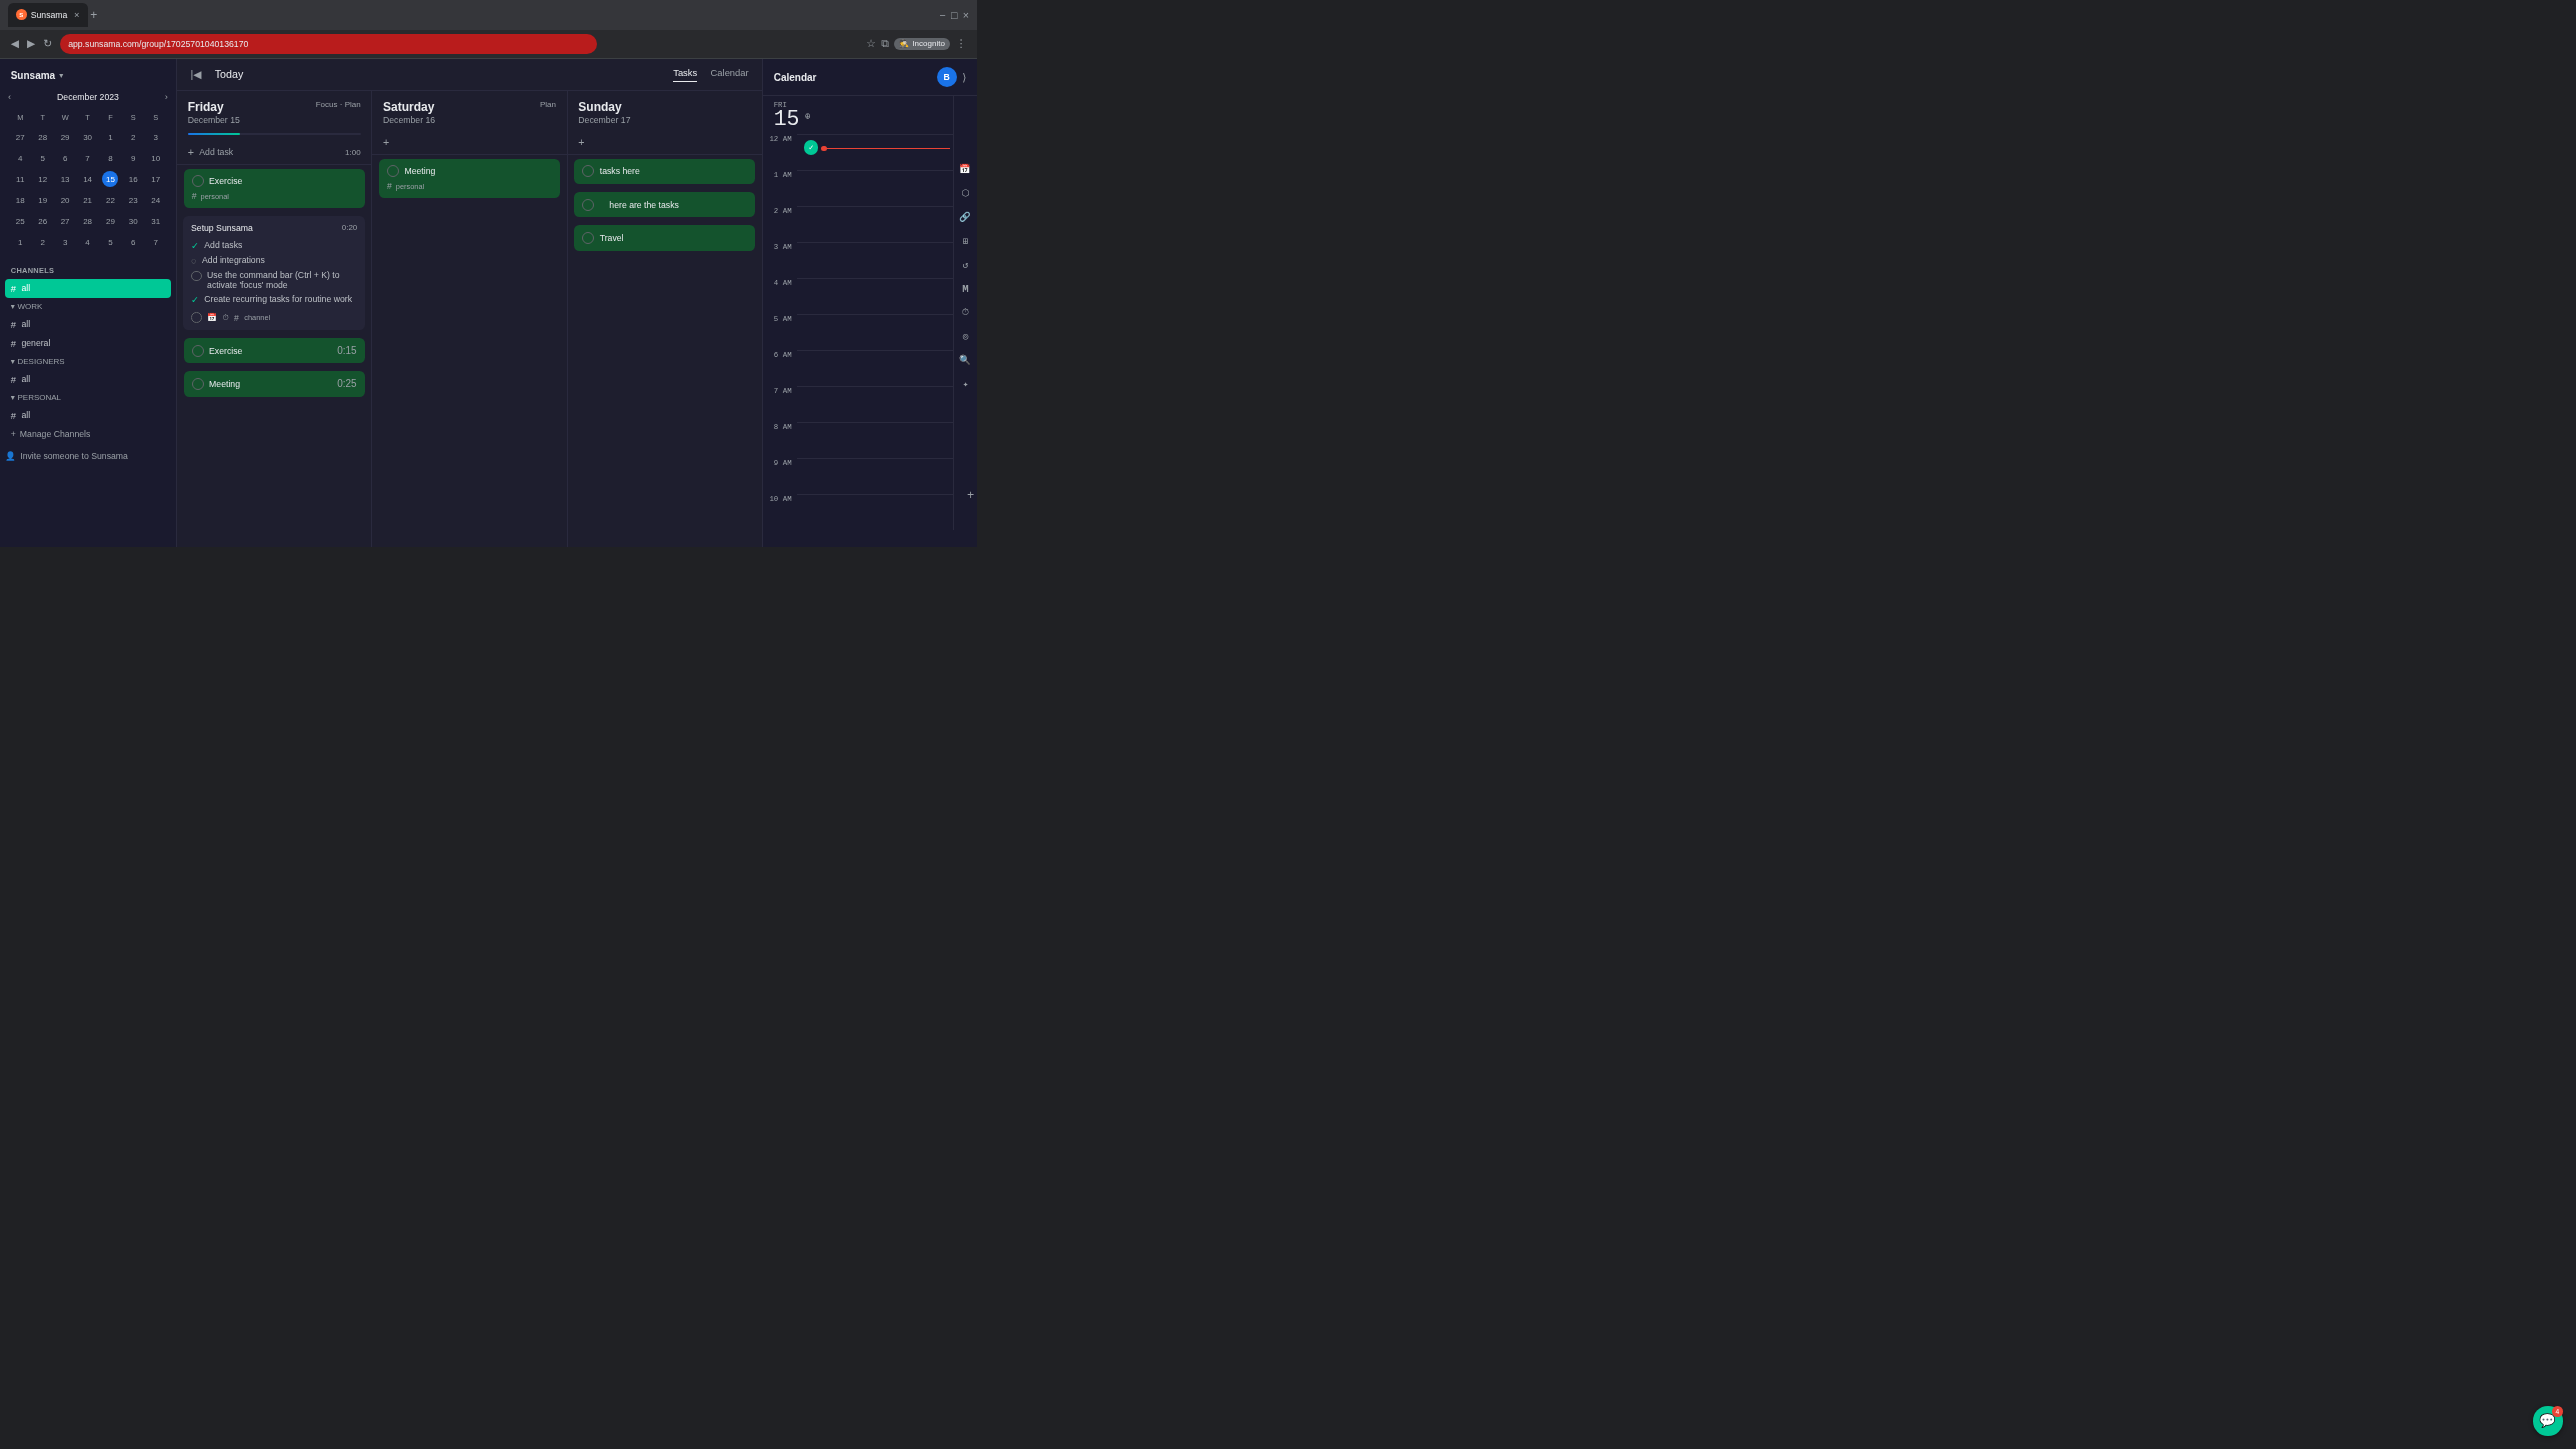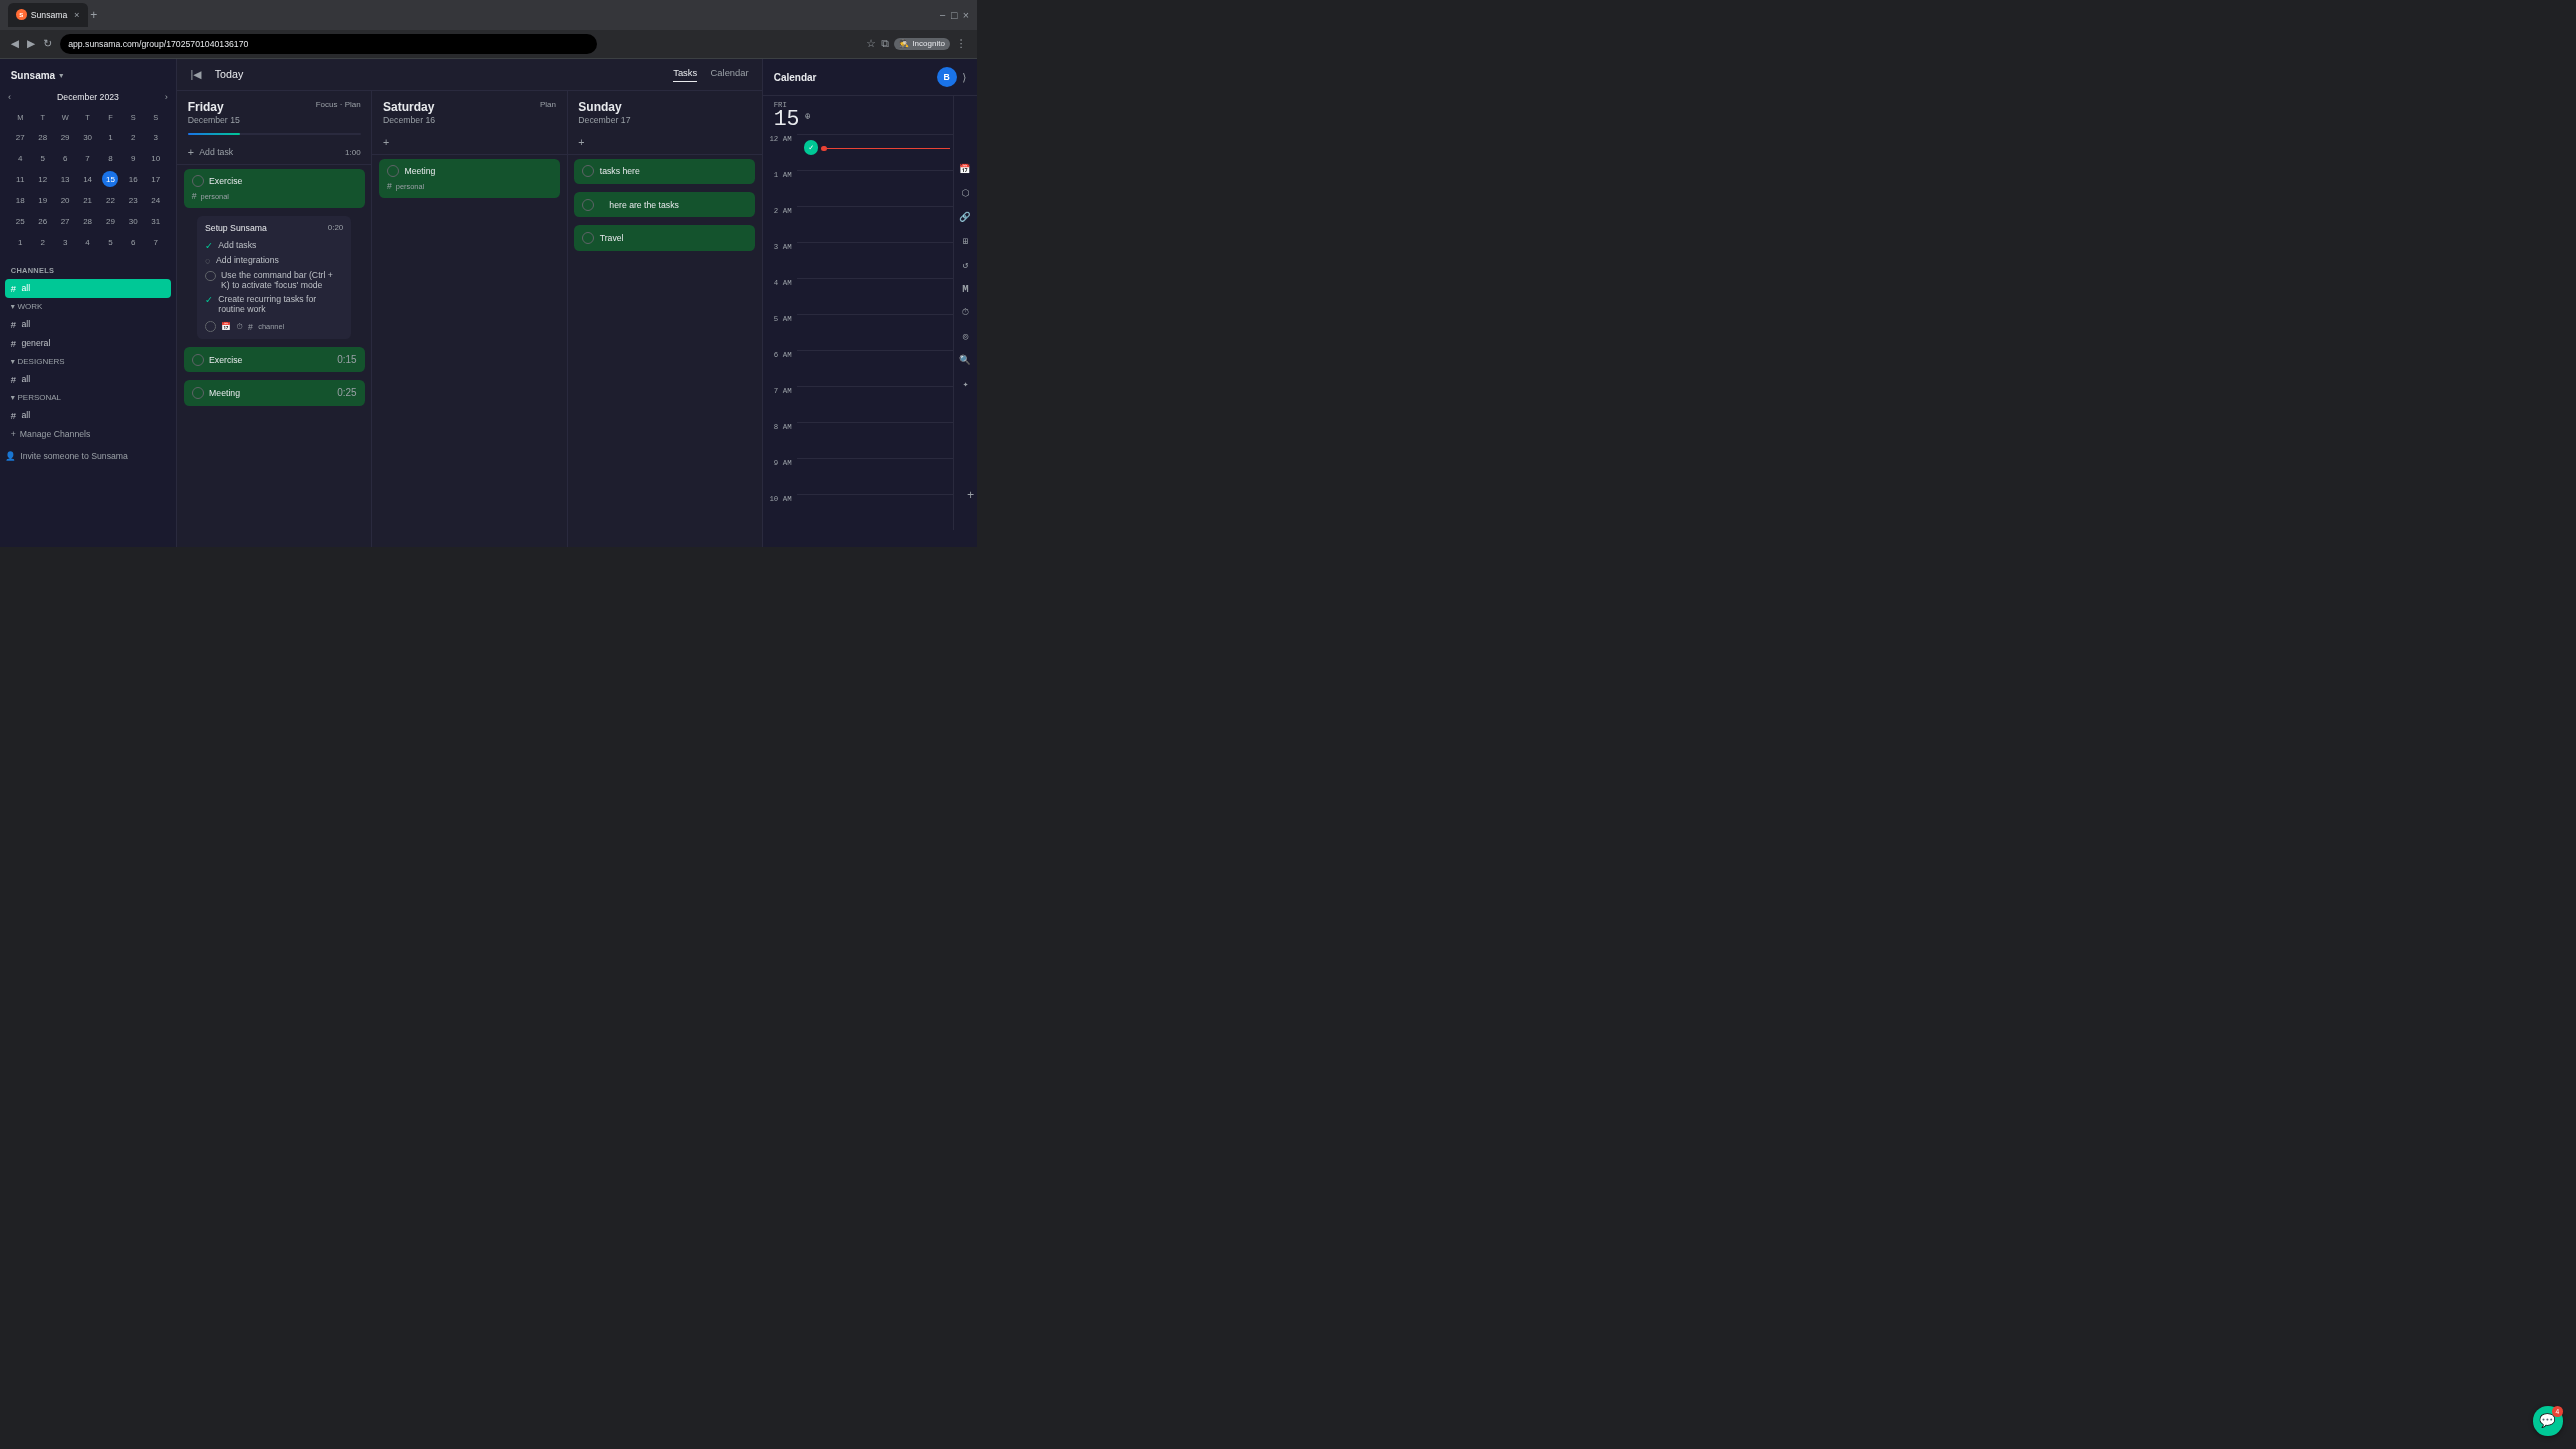--- a/index.html
+++ b/index.html
@@ -11,21 +11,21 @@
     .browser-tab { background: #202124; border-radius: 5.4px 5.4px 0 0; padding: 4px 8px; display: flex; align-items: center; gap: 4px; font-size: 8.7px; color: #e8eaed; height: 24px; }
     .tab-favicon { width: 10.7px; height: 10.7px; background: #ff6b35; border-radius: 50%; display: flex; align-items: center; justify-content: center; font-size: 5.4px; }
     .tab-close { color: #9aa0a6; cursor: pointer; font-size: 9.4px; margin-left: 2.7px; }
     .new-tab-btn { color: #9aa0a6; font-size: 12px; cursor: pointer; }
     .window-controls { display: flex; gap: 5.4px; }
     .win-btn { color: #9aa0a6; font-size: 10.7px; cursor: pointer; }
 
     
     .address-bar { background: #292a2d; height: 29.5px; display: flex; align-items: center; padding: 0 10.7px; gap: 8px; border-bottom: 0.7px solid #3c4043; }
     .nav-btn { color: #9aa0a6; font-size: 10.7px; cursor: pointer; }
-    .url-bar { background: #000000; border-radius: 13.4px; flex: 1; max-width: 537px; height: 20px; display: flex; align-items: center; padding: 0 8px; gap: 5.4px; }
+    .url-bar { background: #b91c1c; border-radius: 13.4px; flex: 1; max-width: 537px; height: 20px; display: flex; align-items: center; padding: 0 8px; gap: 5.4px; }
     .url-text { color: #e8eaed; font-size: 8.7px; }
     .address-actions { display: flex; gap: 5.4px; margin-left: auto; align-items: center; }
     .addr-icon { color: #9aa0a6; font-size: 10.7px; cursor: pointer; }
     .incognito-badge { background: #5f6368; border-radius: 8px; padding: 1.3px 5.4px; font-size: 8px; color: #e8eaed; display: flex; align-items: center; gap: 2.7px; }
 
     
     .app-layout { display: flex; height: calc(547px - 59px); }
 
     
     .sidebar { width: 177px; background: #1a1a2e; border-right: 0.7px solid #2a2a3e; display: flex; flex-direction: column; overflow-y: auto; flex-shrink: 0; }
@@ -82,21 +82,21 @@
     
     .task-card { margin: 4px 6.7px; background: #14532d; border-radius: 5.4px; padding: 6.7px 8px; cursor: pointer; }
     .task-title { font-size: 8.7px; color: #e8eaed; font-weight: 500; }
     .task-time { font-size: 10px; color: #9aa0a6; }
     .task-check { width: 12px; height: 12px; border: 1px solid #5f6368; border-radius: 50%; display: flex; align-items: center; justify-content: center; cursor: pointer; flex-shrink: 0; }
     .task-footer { display: flex; align-items: center; gap: 4px; margin-top: 4px; }
     .task-channel { font-size: 7.4px; color: #9aa0a6; }
     .task-hash { color: #9aa0a6; }
 
     
-    .setup-card { margin: 4px 20px; background: #252538; border-radius: 5.4px; padding: 6.7px 8px; }
+    .setup-card { margin: 4px 6px; background: #252538; border-radius: 5.4px; padding: 6.7px 8px; }
     .setup-header { display: flex; align-items: center; justify-content: space-between; margin-bottom: 5.4px; }
     .setup-title { font-size: 8.7px; color: #e8eaed; font-weight: 500; }
     .setup-time { font-size: 8px; color: #9aa0a6; }
     .setup-item { display: flex; align-items: flex-start; gap: 5.4px; padding: 2px 0; font-size: 8.7px; color: #bdc1c6; }
     .setup-check-green { color: #00c896; font-size: 9.4px; }
     .setup-check-circle { width: 10.7px; height: 10.7px; border: 1px solid #5f6368; border-radius: 50%; flex-shrink: 0; margin-top: 0.7px; }
     .setup-footer { display: flex; align-items: center; gap: 5.4px; margin-top: 5.4px; }
     .setup-footer-icon { color: #9aa0a6; font-size: 8px; }
 
     

